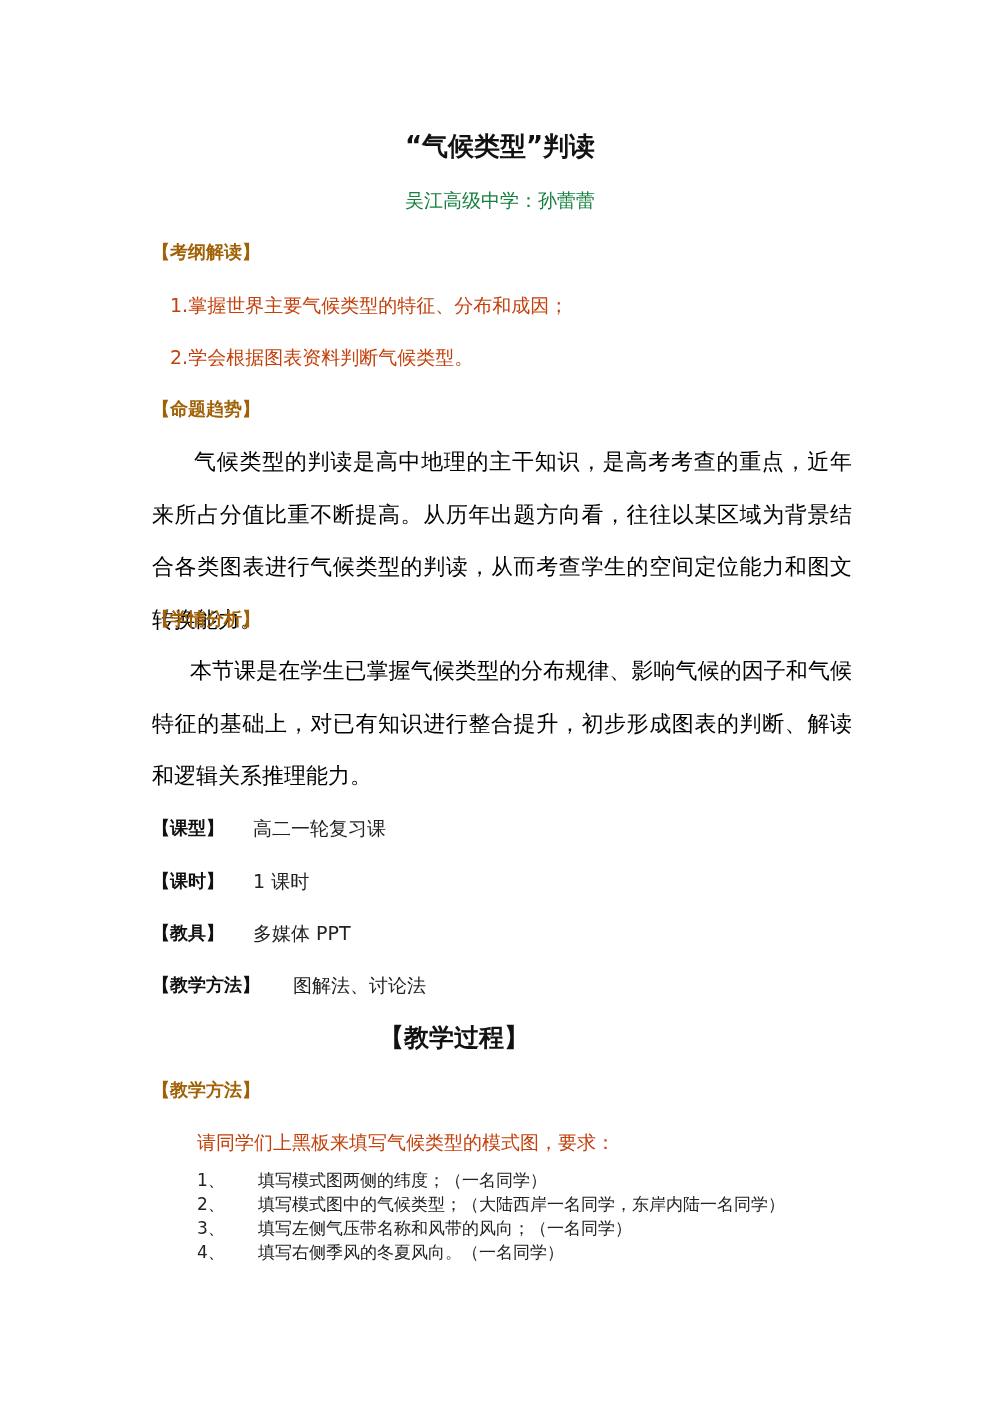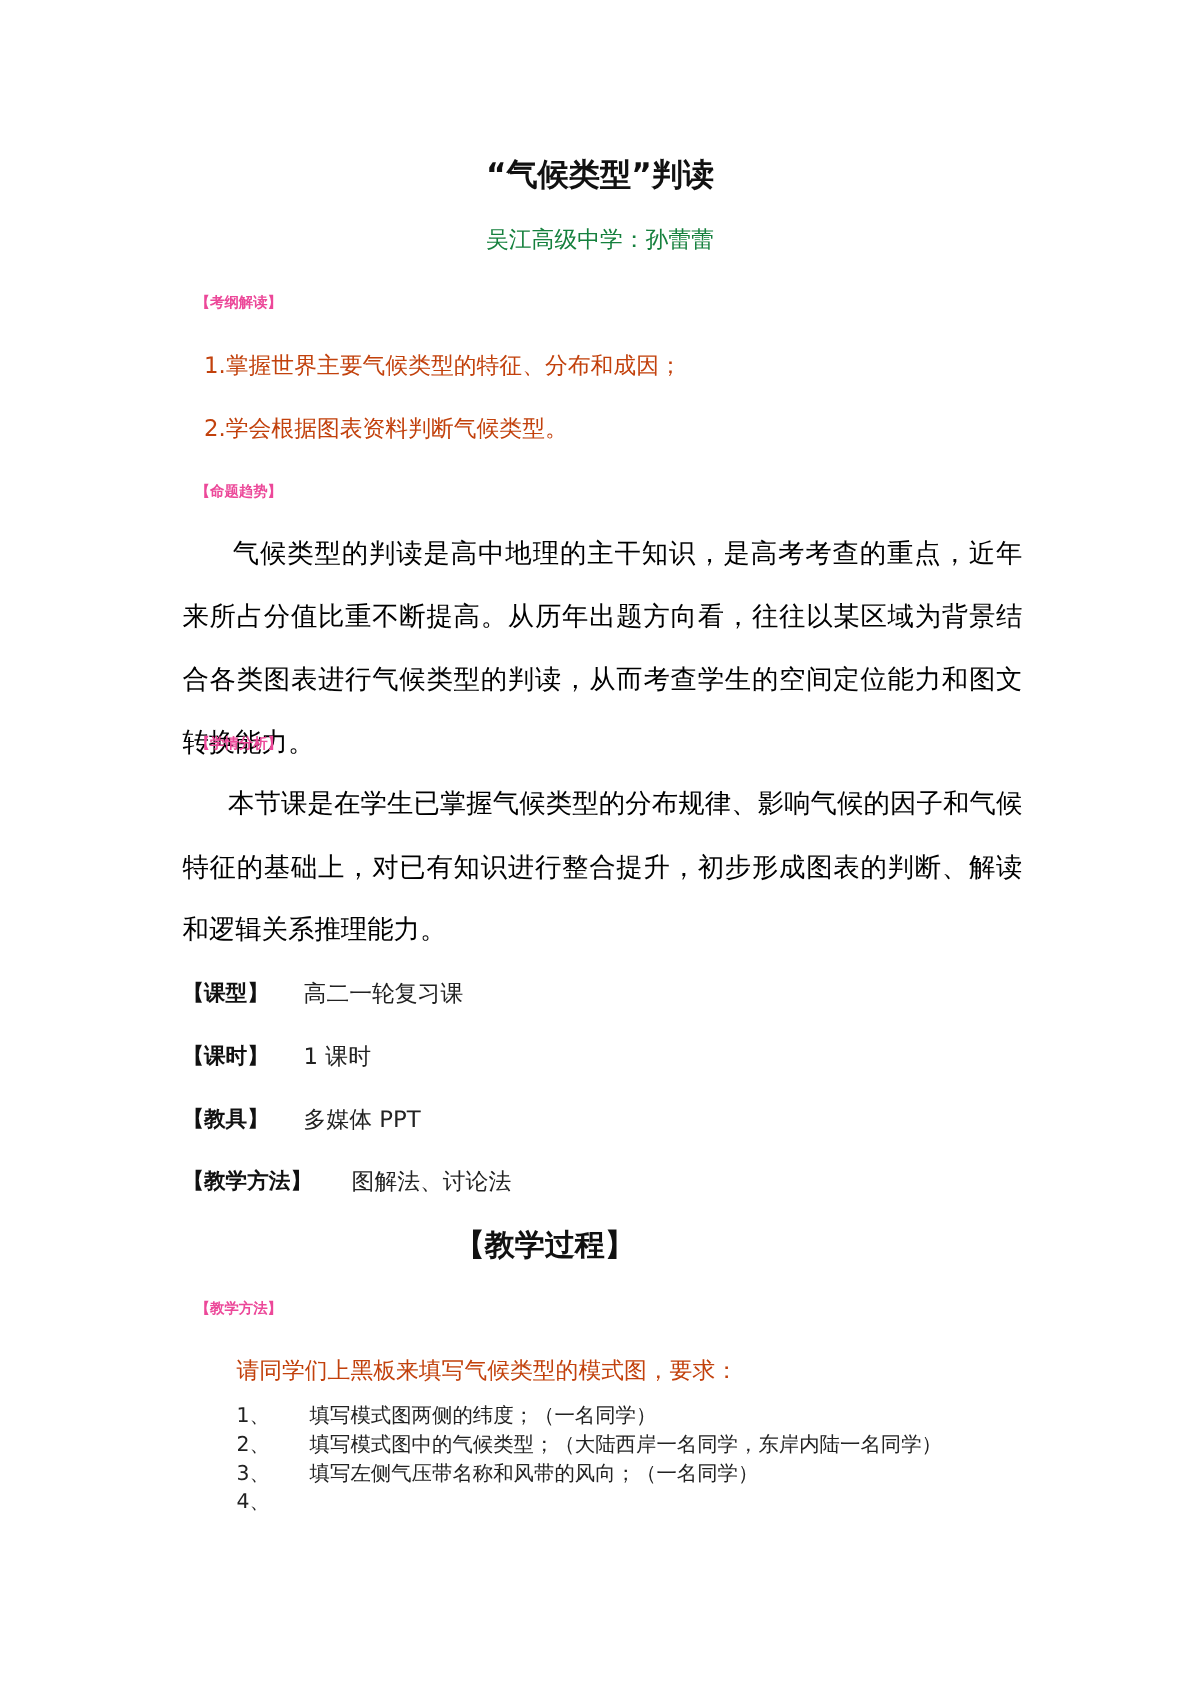--- a/index.html
+++ b/index.html
@@ -23,23 +23,22 @@
       color: #111;
     }
     .author {
       left: 0; width: 1000px; top: 186px;
       text-align: center;
       font-size: 19px; line-height: 28px;
       color: #15803d;
     }
     .heading {
       left: 152px;
-      font-size: 12px; font-weight: bold; line-height: 28px;
-      color: #ec4899;
-      margin-left: 11px;
+      font-size: 18px; font-weight: bold; line-height: 28px;
+      color: #a16207;
     }
     .body-line {
       font-size: 19px; line-height: 28px;
       color: #c2410c;
     }
     .para {
       position: absolute;
       left: 152px;
       width: 700px;
       font-size: 22px;
@@ -118,16 +117,17 @@
     <div class="item">
       <span class="num">2、</span>
       <span>填写模式图中的气候类型；（大陆西岸一名同学，东岸内陆一名同学）</span>
     </div>
     <div class="item">
       <span class="num">3、</span>
       <span>填写左侧气压带名称和风带的风向；（一名同学）</span>
     </div>
     <div class="item">
       <span class="num">4、</span>
+      <span>填写右侧季风的冬夏风向。（一名同学）</span>
     </div>
   </div>
 
 </div>
 
 </body></html>

